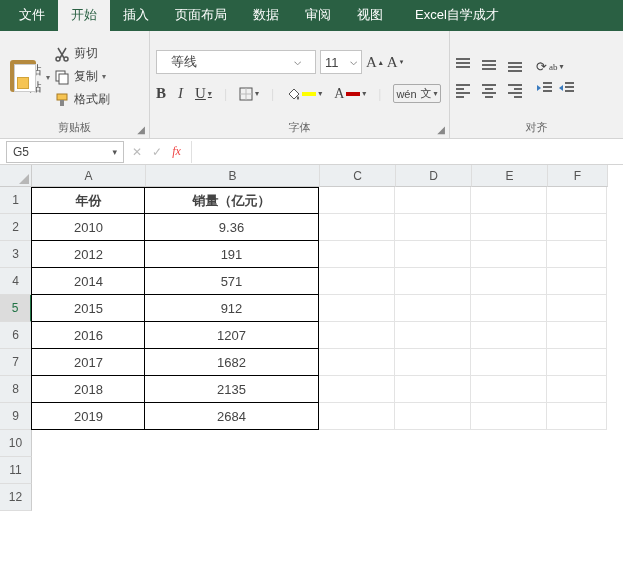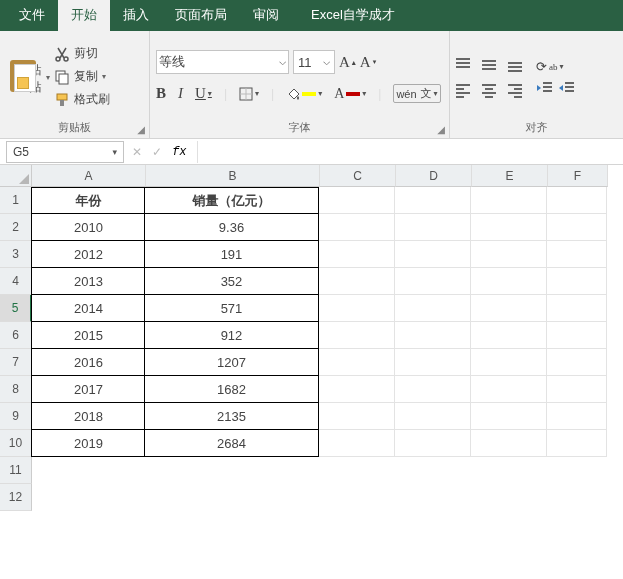--- a/index.html
+++ b/index.html
@@ -20,40 +20,40 @@
   .clipboard-front { position: absolute; left: 8px; top: 6px; width: 22px; height: 28px; background: #fff; border: 1px solid #ccc; }
   .clipboard-front::after { content: ""; position: absolute; left: 2px; bottom: 2px; width: 10px; height: 10px; background: #f6c452; border: 1px solid #d1a33a; }
   .paste-label { margin-top: 4px; font-size: 12px; }
   .paste-dd { font-size: 8px; margin-top: 2px; color: #666; }
   .mini-col { display: flex; flex-direction: column; gap: 6px; margin-left: 4px; }
   .mini-item { display: flex; align-items: center; gap: 4px; cursor: pointer; }
   .mini-item .dd { font-size: 8px; color: #666; }
   .icon16 { width: 16px; height: 16px; display: inline-flex; align-items: center; justify-content: center; }
   
   .font-top { display: flex; align-items: center; gap: 4px; }
-  .font-name { width: 133px; height: 24px; border: 1px solid #c4c4c4; background: #fff; display: flex; align-items: center; padding: 0 2px; font-size: 13px; justify-content: space-between; }
+  .font-name { width: 160px; height: 24px; border: 1px solid #c4c4c4; background: #fff; display: flex; align-items: center; padding: 0 14px; font-size: 13px; justify-content: space-between; }
   .font-size { width: 42px; height: 24px; border: 1px solid #c4c4c4; background: #fff; display: flex; align-items: center; justify-content: space-between; padding: 0 4px; font-size: 13px; }
   .dd { font-size: 9px; color: #555; }
   .aa-big { font-size: 15px; font-family: "Times New Roman", serif; }
   .aa-small { font-size: 11px; font-family: "Times New Roman", serif; }
   .font-bottom { display: flex; align-items: center; gap: 12px; margin-top: 10px; }
   .btn { display: inline-flex; align-items: center; gap: 2px; cursor: pointer; font-family: "Times New Roman", serif; font-size: 15px; color: #444; }
   .btn .dd { font-size: 8px; }
   .color-swatch { display: inline-block; width: 14px; height: 4px; vertical-align: -2px; }
   .font-col { display: flex; flex-direction: column; }
   
   .align-grid { display: grid; grid-template-columns: repeat(3, 22px); grid-template-rows: repeat(2, 22px); gap: 4px 4px; }
   .align-extra { display: flex; flex-direction: column; gap: 6px; margin-left: 6px; }
   .lines { display: inline-block; width: 16px; height: 12px; position: relative; }
   .lines span { position: absolute; height: 2px; background: #666; left: 0; }
   
   .fbar { display: flex; align-items: center; height: 26px; border-bottom: 1px solid #d4d4d4; background: #fff; }
   .namebox { width: 118px; height: 22px; border: 1px solid #c4c4c4; margin: 0 8px 0 6px; display: flex; align-items: center; padding: 0 6px; background: #fff; justify-content: space-between; }
   .fx-btns { display: flex; align-items: center; gap: 10px; color: #bbb; }
-  .fx { font-style: italic; color: #000000; font-family: Liberation Mono, monospace; }
+  .fx { font-style: italic; color: #ef4444; font-family: Liberation Serif, serif; }
   .finput { flex: 1; height: 22px; border: none; border-left: 1px solid #e0e0e0; margin-left: 10px; padding: 0 6px; outline: none; }
   
   .sheet { display: flex; }
   .rowhdrs { display: flex; flex-direction: column; }
   .corner { width: 32px; height: 22px; background: #eceff1; border-right: 1px solid #ccc; border-bottom: 1px solid #ccc; position: relative; }
   .corner::after { content: ""; position: absolute; right: 2px; bottom: 2px; border-left: 10px solid transparent; border-bottom: 10px solid #b7b7b7; }
   .rh { width: 32px; height: 27px; background: #eceff1; border-right: 1px solid #ccc; border-bottom: 1px solid #ddd; display: flex; align-items: center; justify-content: center; color: #555; font-size: 12px; }
   .rh-sel-bar { width: 32px; height: 27px; background: #dcdcdc; border-right: 2px solid #217346; border-bottom: 1px solid #ddd; display: flex; align-items: center; justify-content: center; color: #217346; }
   .cols { display: flex; }
   .ch { height: 22px; background: #eceff1; border-right: 1px solid #ddd; border-bottom: 1px solid #ccc; display: flex; align-items: center; justify-content: center; color: #555; }
@@ -67,21 +67,23 @@
   .hdrcell { font-weight: bold; }
 </style>
 </head>
 <body>
 
 <div class="tabs">
   <div class="tab">文件</div>
   <div class="tab active">开始</div>
   <div class="tab">插入</div>
   <div class="tab">页面布局</div>
+  <div class="tab">数据</div>
   <div class="tab">审阅</div>
+  <div class="tab">视图</div>
   <div class="tab far">Excel自学成才</div>
 </div>
 
 <div class="ribbon">
 
   <div class="group" style="width:150px">
     <div class="group-body">
       <div class="paste-col">
         <div class="paste-icon">
           <div class="clipboard-back"></div>
@@ -314,28 +316,20 @@
         </div>
         <div class="row data">
           <div class="cell cA">2012</div>
           <div class="cell cB">191</div>
           <div class="cell cC" style="border-right: 1px solid rgb(227, 227, 227); border-bottom: 1px solid rgb(227, 227, 227);"></div>
           <div class="cell cD" style="border-right: 1px solid rgb(227, 227, 227); border-bottom: 1px solid rgb(227, 227, 227);"></div>
           <div class="cell cE" style="border-right: 1px solid rgb(227, 227, 227); border-bottom: 1px solid rgb(227, 227, 227);"></div>
           <div class="cell cF" style="border-right: 1px solid rgb(227, 227, 227); border-bottom: 1px solid rgb(227, 227, 227);"></div>
         </div>
         <div class="row data">
-          <div class="cell cA">2013</div>
-          <div class="cell cB">352</div>
-          <div class="cell cC" style="border-right: 1px solid rgb(227, 227, 227); border-bottom: 1px solid rgb(227, 227, 227);"></div>
-          <div class="cell cD" style="border-right: 1px solid rgb(227, 227, 227); border-bottom: 1px solid rgb(227, 227, 227);"></div>
-          <div class="cell cE" style="border-right: 1px solid rgb(227, 227, 227); border-bottom: 1px solid rgb(227, 227, 227);"></div>
-          <div class="cell cF" style="border-right: 1px solid rgb(227, 227, 227); border-bottom: 1px solid rgb(227, 227, 227);"></div>
-        </div>
-        <div class="row data">
           <div class="cell cA">2014</div>
           <div class="cell cB">571</div>
           <div class="cell cC" style="border-right: 1px solid rgb(227, 227, 227); border-bottom: 1px solid rgb(227, 227, 227);"></div>
           <div class="cell cD" style="border-right: 1px solid rgb(227, 227, 227); border-bottom: 1px solid rgb(227, 227, 227);"></div>
           <div class="cell cE" style="border-right: 1px solid rgb(227, 227, 227); border-bottom: 1px solid rgb(227, 227, 227);"></div>
           <div class="cell cF" style="border-right: 1px solid rgb(227, 227, 227); border-bottom: 1px solid rgb(227, 227, 227);"></div>
         </div>
         <div class="row data">
           <div class="cell cA">2015</div>
           <div class="cell cB">912</div>

